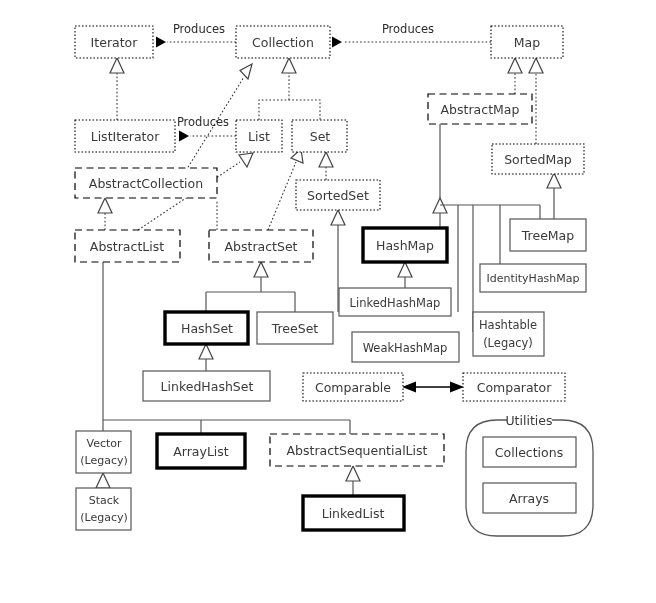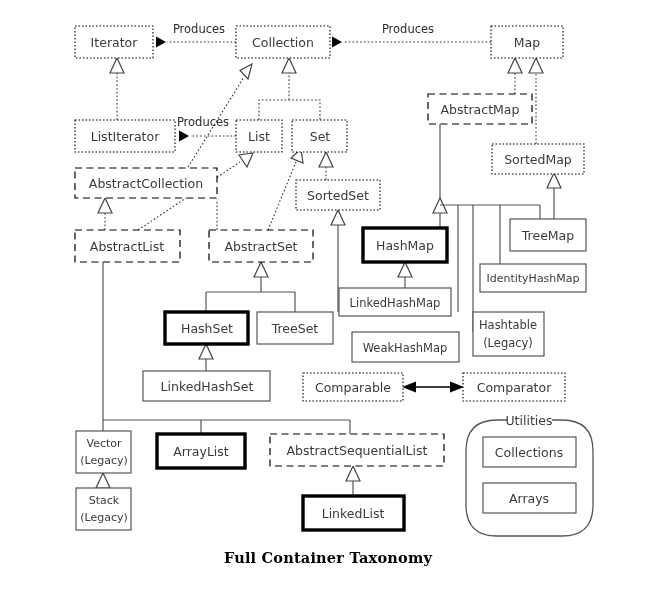--- a/index.html
+++ b/index.html
@@ -415,15 +415,14 @@
       </g>
 
       <g>
         <rect class="node-box box-concrete" x="483" y="483" width="93" height="30"></rect>
         <text class="node-label" x="529" y="499">Arrays</text>
       </g>
     </g>
 
   </svg>
 
-  <div class="caption">Full Container Taxonomy</div>
 
 </div>
 
 </body></html>

